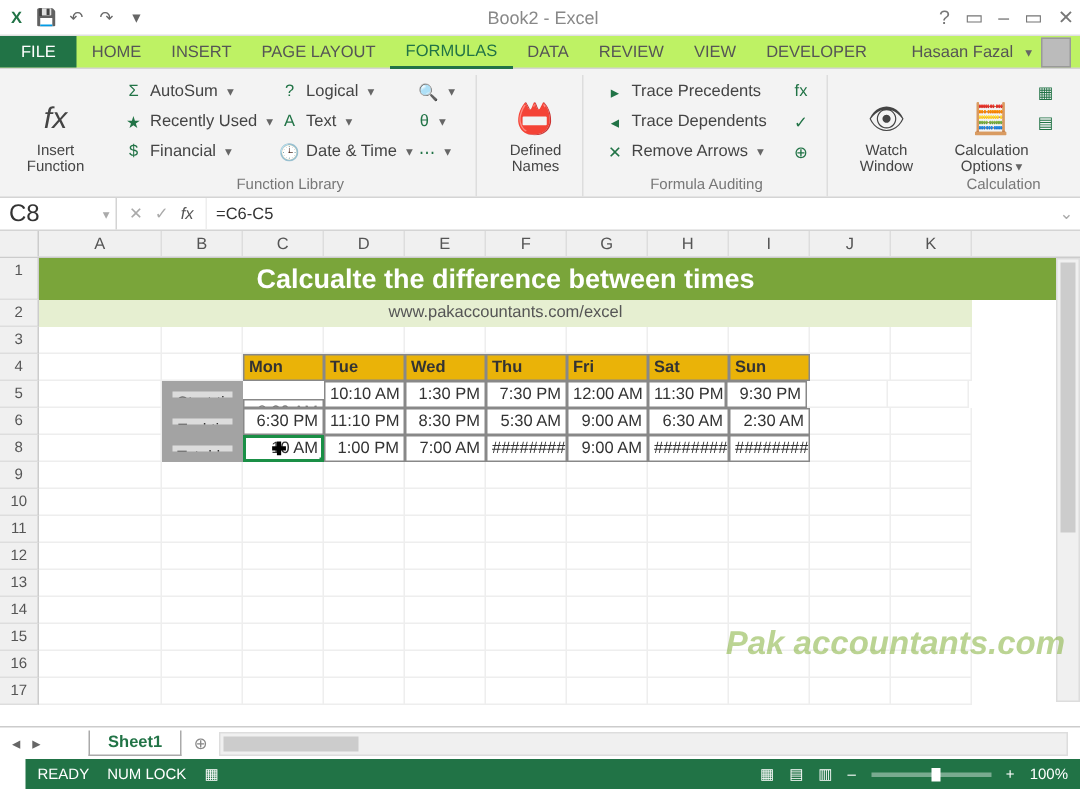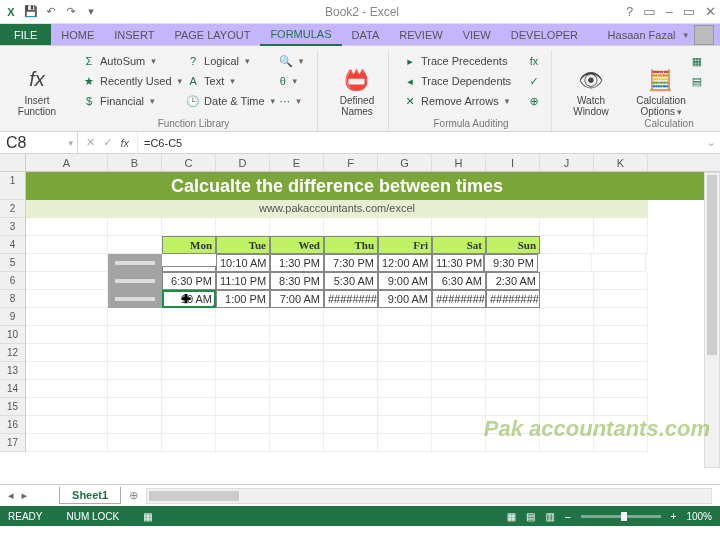--- a/index.html
+++ b/index.html
@@ -2,21 +2,21 @@
 <html><head>
 <meta charset="utf-8">
 <style>
   * { box-sizing: border-box; font-family: "Segoe UI", Arial, sans-serif; }
   body { margin: 0; width: 720px; height: 533px; background: #fff; overflow: hidden; font-size: 11px; color: #333; position: relative;}
   .titlebar { height: 24px; background: #fff; border-bottom: 1px solid #e0e0e0; display: flex; align-items: center; padding: 0 4px; }
   .qat { display: flex; gap: 6px; align-items: center; }
   .qat .icon { width: 14px; height: 14px; display:flex; align-items:center; justify-content:center; color:#666; font-size:11px;}
   .title-center { flex: 1; text-align: center; color: #888; font-size: 12px; }
   .title-right { display: flex; gap: 10px; color: #777; font-size: 13px;}
-  .ribbon-tabs { height: 22px; background: #c4b5fd; display: flex; align-items: stretch; padding-left: 0; border-bottom: 1px solid #d4d4d4;}
+  .ribbon-tabs { height: 22px; background: #bef264; display: flex; align-items: stretch; padding-left: 0; border-bottom: 1px solid #d4d4d4;}
   .file-tab { background: #217346; color: #fff; padding: 0 14px; display: flex; align-items: center; font-size: 11px;}
   .rtab { padding: 0 10px; display: flex; align-items: center; color: #555; font-size: 11px; cursor: pointer;}
   .rtab.active { color: #217346; border-bottom: 2px solid #217346; margin-bottom: -1px;}
   .user-area { margin-left: auto; display: flex; align-items: center; gap: 6px; padding-right: 6px; color: #555;}
   .avatar { width: 20px; height: 20px; background: #bbb; border: 1px solid #999;}
   .ribbon { height: 86px; background: #f3f3f3; border-bottom: 1px solid #d4d4d4; display: flex; padding: 4px 6px 0 6px; gap: 8px;}
   .group { border-right: 1px solid #ddd; padding: 0 6px; display: flex; flex-direction: column; position: relative;}
   .group-label { position: absolute; bottom: 2px; left: 0; right: 6px; text-align: center; color: #777; font-size: 10px;}
   .group-body { flex: 1; display: flex; gap: 4px;}
   .big-btn { display: flex; flex-direction: column; align-items: center; justify-content: center; width: 50px; gap: 2px; color: #444; font-size: 10px; text-align:center; padding-top:2px;}
@@ -36,28 +36,28 @@
   .col-headers { display: flex; height: 18px; background: #f0f0f0; border-bottom: 1px solid #ccc;}
   .corner { width: 26px; border-right: 1px solid #ccc; background:#f0f0f0;}
   .ch { border-right: 1px solid #ddd; text-align: center; font-size: 11px; color: #555; line-height: 18px;}
   .rows { display: flex; flex-direction: column;}
   .row { display: flex; height: 18px;}
   .rh { width: 26px; background: #f0f0f0; border-right: 1px solid #ccc; border-bottom: 1px solid #ddd; text-align: center; font-size: 10px; color: #555; line-height: 18px;}
   .cell { border-right: 1px solid #eee; border-bottom: 1px solid #eee; font-size: 11px; line-height: 17px; padding: 0 3px; text-align: right; overflow: hidden; white-space: nowrap;}
   .green-band { background: #7aa53a; height: 28px !important;}
   .green-band .cell { border: none; color: #fff; font-size: 18px; font-weight: bold; text-align: center; line-height: 28px;}
   .sub-band .cell { background: #e6efd1; border: none; text-align: center; color:#555;}
-  .hdr { background: #bef264; font-weight: bold; text-align: right; border: 1px solid #888; font-family: Liberation Serif, serif;}
+  .hdr { background: #eab308; font-weight: bold; text-align: left; border: 1px solid #888;}
   .lbl { background: #dcdcdc; text-align: left; border: 7px solid #a3a3a3;}
   .dcell { border: 1px solid #888; background:#fff;}
   .sel { outline: 2px solid #1a8f46; outline-offset: -2px; position: relative;}
   .sel::after { content:""; position:absolute; right:-3px; bottom:-3px; width:5px; height:5px; background:#1a8f46;}
   .sheet-tabs { height: 22px; background: #fff; border-top: 1px solid #ccc; display: flex; align-items: center; gap: 8px; padding: 0 8px; font-size: 11px; color:#666;}
   .stab { border: 1px solid #aaa; border-top: none; padding: 2px 12px; background:#fff; color:#217346; font-weight:bold;margin-left:24px;}
-  .status-bar { height: 20px; background: #217346; color: #fff; display: flex; align-items: center; padding: 0 8px; font-size: 10px; gap: 24px;}
+  .status-bar { height: 20px; background: #217346; color: #fff; display: flex; align-items: center; padding: 0 8px; font-size: 10px; gap: 12px; margin-left: 17px;}
   .status-right { margin-left: auto; display: flex; align-items: center; gap: 10px;}
   .zoom-slider { width: 80px; height: 3px; background: rgba(255,255,255,0.4); position: relative;}
   .zoom-slider::after { content:""; position:absolute; left:50%; top:-3px; width:6px; height:9px; background:#fff;}
   .watermark { position:absolute; right:10px; bottom:42px; font-size:22px; font-weight:bold; color:rgba(120,170,40,0.5); font-style:italic;}
   .scrollbar-h { position:absolute; right:18px; left:280px; bottom:0; height:16px; background:#f0f0f0; border:1px solid #ddd;}
   .scrollbar-h .thumb { position:absolute; left:2px; width:90px; top:2px; bottom:2px; background:#ccc;}
   .scrollbar-v { position:absolute; right:0; top:18px; bottom:16px; width:16px; background:#f0f0f0; border:1px solid #ddd;}
   .scrollbar-v .thumb { position:absolute; top:2px; height:180px; left:2px; right:2px; background:#ccc;}
   .cursor-plus { position:absolute; font-size:12px; font-weight:bold; color:#000; pointer-events:none;}
 </style>
@@ -357,20 +357,34 @@
         <div class="cell " style="width: 54px;"></div>
         <div class="cell " style="width: 54px;"></div>
         <div class="cell " style="width: 54px;"></div>
         <div class="cell " style="width: 54px;"></div>
         <div class="cell " style="width: 54px;"></div>
         <div class="cell " style="width: 54px;"></div>
         <div class="cell " style="width: 54px;"></div>
         <div class="cell " style="width: 54px;"></div>
       </div>
       <div class="row">
+        <div class="rh">11</div>
+        <div class="cell " style="width: 82px;"></div>
+        <div class="cell " style="width: 54px;"></div>
+        <div class="cell " style="width: 54px;"></div>
+        <div class="cell " style="width: 54px;"></div>
+        <div class="cell " style="width: 54px;"></div>
+        <div class="cell " style="width: 54px;"></div>
+        <div class="cell " style="width: 54px;"></div>
+        <div class="cell " style="width: 54px;"></div>
+        <div class="cell " style="width: 54px;"></div>
+        <div class="cell " style="width: 54px;"></div>
+        <div class="cell " style="width: 54px;"></div>
+      </div>
+      <div class="row">
         <div class="rh">12</div>
         <div class="cell " style="width: 82px;"></div>
         <div class="cell " style="width: 54px;"></div>
         <div class="cell " style="width: 54px;"></div>
         <div class="cell " style="width: 54px;"></div>
         <div class="cell " style="width: 54px;"></div>
         <div class="cell " style="width: 54px;"></div>
         <div class="cell " style="width: 54px;"></div>
         <div class="cell " style="width: 54px;"></div>
         <div class="cell " style="width: 54px;"></div>

